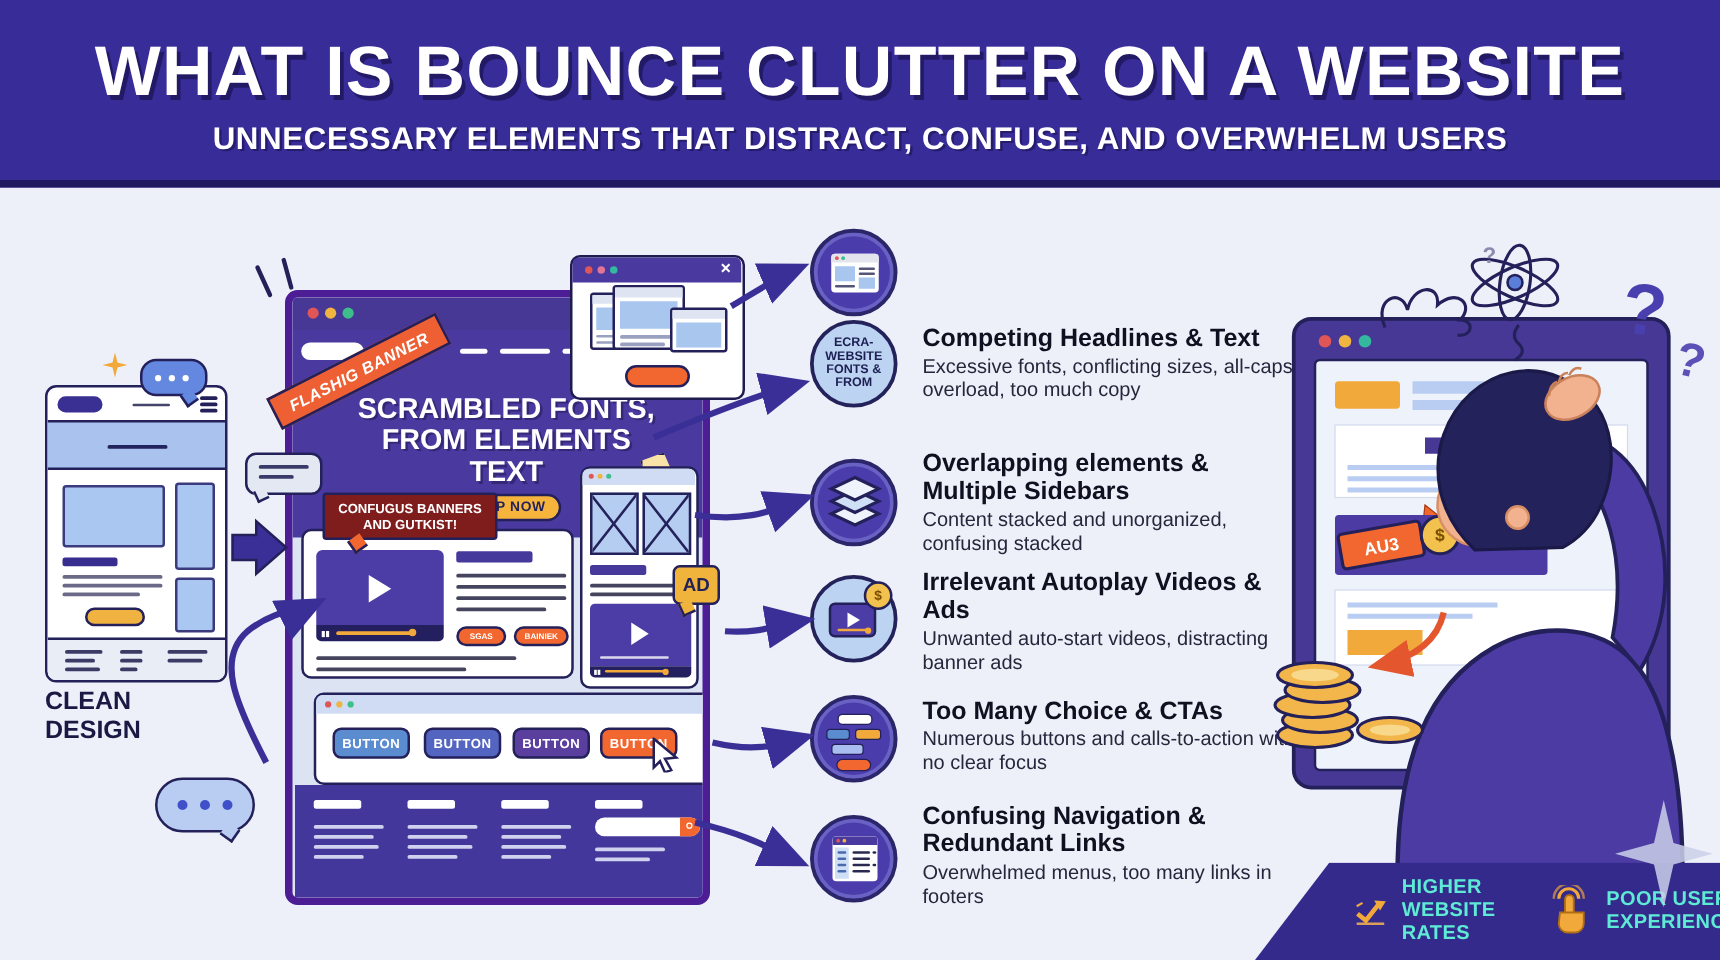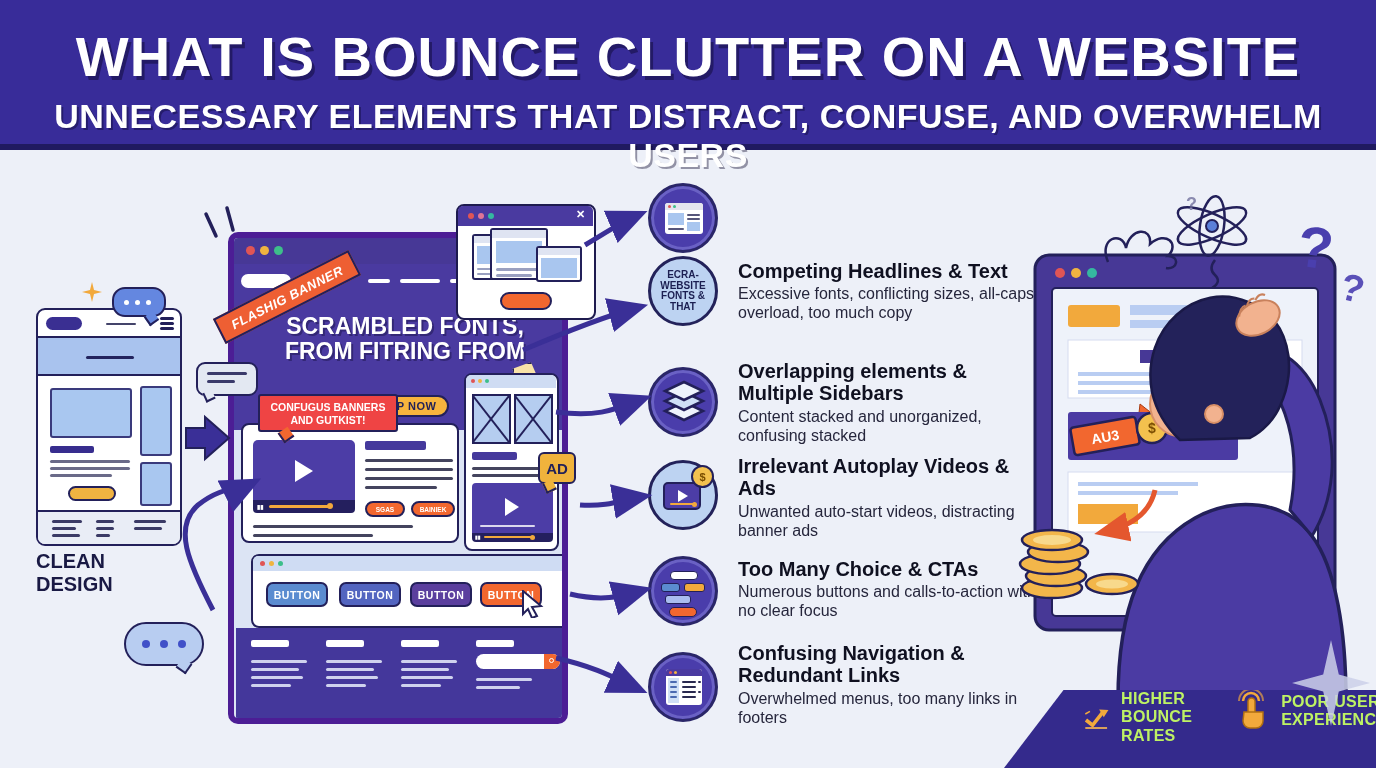--- a/index.html
+++ b/index.html
@@ -2,42 +2,42 @@
 <html><head>
 <meta charset="utf-8">
 <style>
   html,body{margin:0;padding:0;background:#edf0f8;}
   *{box-sizing:border-box;font-family:"Liberation Sans",sans-serif;}
   #canvas{position:relative;width:1376px;height:768px;overflow:hidden;background:#edf0f8;}
   .abs{position:absolute;}
   
   #hdr{left:0;top:0;width:1376px;height:150px;background:#382c99;border-bottom:6px solid #201a60;text-align:center;color:#fff;}
   #hdr .t1{margin-top:24px;font-size:56px;font-weight:800;letter-spacing:1px;text-shadow:3px 4px 0 rgba(10,5,40,.45);}
-  #hdr .t2{margin-top:8px;font-size:34px;font-weight:800;letter-spacing:.5px;text-shadow:2px 2px 0 rgba(10,5,40,.4);}
+  #hdr .t2{margin-top:8px;font-size:25px;font-weight:800;letter-spacing:.5px;text-shadow:2px 2px 0 rgba(10,5,40,.4);}
   
   .card{background:#fff;border:2.5px solid #23205a;border-radius:9px;overflow:hidden;}
   .line{position:absolute;border-radius:2px;}
   .dot{position:absolute;border-radius:50%;}
   .lbl{font-weight:800;color:#191944;}
   
   #site{left:228px;top:232px;width:340px;height:492px;border:6px solid #4c1d95;border-radius:10px;overflow:hidden;background:#dce4f4;}
   #site .bar{position:absolute;left:0;top:0;width:100%;height:26px;background:#473896;}
   #hero{position:absolute;left:0;top:26px;width:100%;height:166px;background:#4a3aa0;}
   .pill{position:absolute;border-radius:20px;}
   .btn{position:absolute;border:2.5px solid #23205a;border-radius:7px;color:#fff;font-weight:800;font-size:10.5px;letter-spacing:.5px;display:flex;align-items:center;justify-content:center;}
   
   .row{position:absolute;left:648px;display:flex;width:420px;}
   .circ{width:70px;height:70px;border-radius:50%;flex:0 0 70px;position:relative;}
   .circ.dark{background:#4a3dab;border:3px solid #2a2668;box-shadow:inset 0 0 0 3px #6a61c4;}
   .circ.light{background:#bdd3f2;border:3px solid #23225a;}
   .rtxt{margin-left:20px;width:310px;}
   .rtxt .t{font-size:20px;font-weight:800;color:#0f1020;line-height:1.12;}
   .rtxt .d{font-size:16px;font-weight:500;color:#26263c;line-height:1.18;margin-top:3px;}
   
-  #bban{left:1004px;top:690px;width:372px;height:78px;background:#342a8c;clip-path:polygon(16% 0,100% 0,100% 100%,0% 100%);display:flex;align-items:flex-start;padding-left:78px;color:#bef264;z-index:8;}
+  #bban{left:1004px;top:690px;width:372px;height:78px;background:#342a8c;clip-path:polygon(16% 0,100% 0,100% 100%,0% 100%);display:flex;align-items:center;padding-left:78px;color:#5eead4;z-index:8;}
   #bban .grp{display:flex;align-items:center;margin-right:26px;}
   #bban .bl{font-size:16px;font-weight:800;letter-spacing:.3px;line-height:1.15;margin-left:10px;}
   .star8{clip-path:polygon(50% 0,60% 40%,100% 50%,60% 60%,50% 100%,40% 60%,0 50%,40% 40%);}
 </style>
 </head>
 <body>
 
 <div id="canvas">
 
   <div class="abs" id="hdr">
@@ -103,27 +103,27 @@
       <span class="dot" style="left:26px;top:8px;width:9px;height:9px;background:#f0b440;"></span>
       <span class="dot" style="left:40px;top:8px;width:9px;height:9px;background:#3dbf8a;"></span>
     </div>
     <div id="hero">
       <div class="pill" style="left:7px;top:10px;width:50px;height:14px;background:#fff;"></div>
       <div class="line" style="left:134px;top:15px;width:22px;height:4px;background:#fff;"></div>
       <div class="line" style="left:166px;top:15px;width:40px;height:4px;background:#fff;"></div>
       <div class="line" style="left:216px;top:15px;width:56px;height:4px;background:#fff;"></div>
       <div class="abs" style="left:40px;top:50px;width:262px;text-align:center;color:#fff;font-weight:800;font-size:23px;line-height:1.1;text-shadow:2px 2px 0 rgba(10,5,40,.35);">
         <div>SCRAMBLED FONTS,</div>
-        <div>FROM FITRING FROM</div>
+        <div>FROM ELEMENTS TEXT</div>
       </div>
       <div class="abs" style="left:125px;top:131px;width:90px;height:22px;border-radius:11px;background:#f7b43d;border:2.5px solid #23205a;display:flex;align-items:center;justify-content:center;font-size:11px;font-weight:800;color:#232258;letter-spacing:.5px;">SHOP NOW</div>
       <div class="abs" style="left:278px;top:98px;width:27px;height:23px;background:#f9e3a8;border:2px solid #23205a;clip-path:polygon(0 30%,70% 0,100% 80%,25% 100%);"></div>
     </div>
 
-    <div class="abs" style="left:24px;top:156px;width:140px;height:38px;background:#ef4444;border:2.5px solid #23205a;border-radius:3px;z-index:6;color:#fff;font-weight:800;font-size:10.5px;text-align:center;line-height:1.25;padding-top:5px;">
+    <div class="abs" style="left:24px;top:156px;width:140px;height:38px;background:#7f1d1d;border:2.5px solid #23205a;border-radius:3px;z-index:6;color:#fff;font-weight:800;font-size:10.5px;text-align:center;line-height:1.25;padding-top:5px;">
       <div>CONFUGUS BANNERS</div>
       <div>AND GUTKIST!</div>
       <span class="abs" style="left:20px;top:33px;width:12px;height:12px;background:#f2672f;border-right:2.5px solid #23205a;border-bottom:2.5px solid #23205a;transform:rotate(55deg);"></span>
     </div>
 
     <div class="abs" style="left:7px;top:185px;width:218px;height:120px;background:#fff;border:2.5px solid #23205a;border-radius:8px;">
       <div class="abs" style="left:10px;top:15px;width:102px;height:60px;background:#4c3da6;border-radius:5px 5px 0 0;">
         <span class="abs" style="left:42px;top:20px;width:0;height:0;border-left:18px solid #fff;border-top:11px solid transparent;border-bottom:11px solid transparent;"></span>
       </div>
       <div class="abs" style="left:10px;top:75px;width:102px;height:13px;background:#241f5e;border-radius:0 0 4px 4px;">
@@ -258,21 +258,21 @@
         <div class="line" style="left:3px;top:25px;width:16px;height:2px;background:#55557a;"></div>
       </div>
     </div>
   </div>
 
   <div class="row" style="top:256px;">
     <div class="circ light" style="text-align:center;font-size:10px;font-weight:800;color:#1c1f52;line-height:1.07;padding-top:11px;">
       <div>ECRA-</div>
       <div>WEBSITE</div>
       <div>FONTS &amp;</div>
-      <div>THAT</div>
+      <div>FROM</div>
     </div>
     <div class="rtxt" style="margin-top:4px;">
       <div class="t">Competing Headlines &amp; Text</div>
       <div class="d">Excessive fonts, conflicting sizes, all-caps overload, too much copy</div>
     </div>
   </div>
 
   <div class="row" style="top:360px;">
     <div class="circ dark" style="margin-top:7px;">
       <svg class="abs" style="left:10px;top:10px;" width="46" height="44" viewBox="0 0 46 44">
@@ -441,21 +441,21 @@
   <div class="abs" id="bban">
     <div class="grp">
       <svg width="44" height="38" viewBox="0 0 44 38">
         <path d="M5 34 H38" stroke="#d9a05c" stroke-width="3"></path>
         <path d="M6 22 L16 30 L31 11" stroke="#f2a93c" stroke-width="5.5" fill="none"></path>
         <path d="M26 6 L40 7 L33 18 Z" fill="#f2a93c"></path>
         <path d="M5 13 l7 -4" stroke="#f2a93c" stroke-width="2.5"></path>
       </svg>
       <div class="bl">
         <div>HIGHER</div>
-        <div>BOUNCE RATES</div>
+        <div>WEBSITE RATES</div>
       </div>
     </div>
     <div class="grp">
       <svg width="38" height="42" viewBox="0 0 38 42">
         <path d="M10 11 a8 8 0 0 1 16 0" stroke="#f2a93c" stroke-width="2.5" fill="none"></path>
         <path d="M6 11 a12 12 0 0 1 24 0" stroke="#f2a93c" stroke-width="2" fill="none" opacity="0.65"></path>
         <rect x="15" y="8" width="7" height="18" rx="3.5" fill="#f2a93c" stroke="#b06f12" stroke-width="1.5"></rect>
         <path d="M11 22 h19 v9 a7 7 0 0 1 -7 7 h-6 a7 7 0 0 1 -7 -7 Z" fill="#f2a93c" stroke="#b06f12" stroke-width="1.5"></path>
       </svg>
       <div class="bl">

